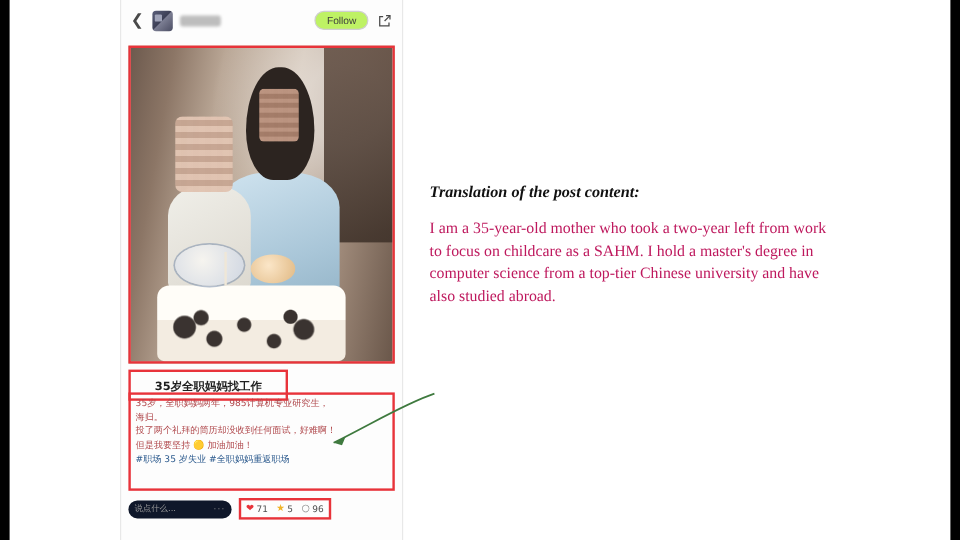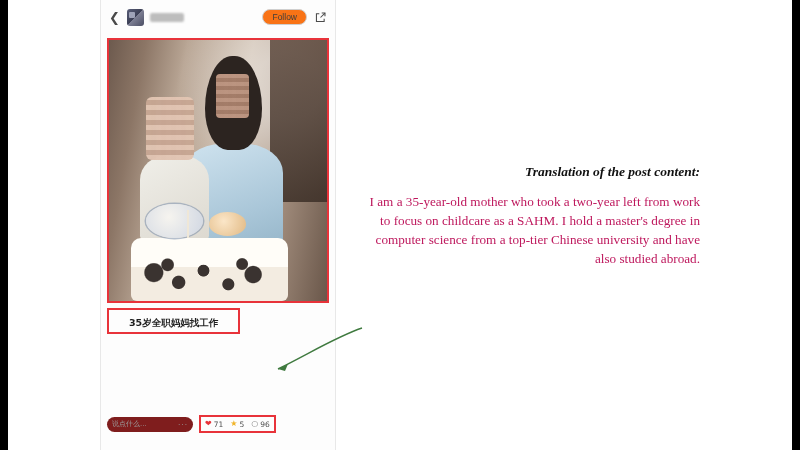--- a/index.html
+++ b/index.html
@@ -81,21 +81,21 @@
     border-radius: 2px;
     filter: blur(1.2px);
   }
   .follow-btn {
     margin-left: auto;
     border: 1px solid #cfcfcf;
     border-radius: 11px;
     font-size: 8.5px;
     color: #3d3d3d;
     padding: 3px 9px;
-    background: #f97316;
+    background: #bef264;
     line-height: 1;
     text-align: center;
   }
   .share-icon {
     margin-left: 7px;
     width: 13px;
     height: 13px;
     position: relative;
     color: #4a4a4a;
   }
@@ -278,21 +278,21 @@
     top: 414px;
     width: 222px;
     height: 20px;
     display: flex;
     align-items: center;
   }
   .comment-pill {
     width: 86px;
     height: 15px;
     border-radius: 8px;
-    background: #7f1d1d;
+    background: #0f172a;
     display: flex;
     align-items: center;
     padding: 0 5px;
     box-sizing: border-box;
   }
   .comment-pill .ph {
     font-size: 7px;
     color: #9b9b9b;
     font-family: "DejaVu Sans", sans-serif;
   }
@@ -332,23 +332,22 @@
     top: 326px;
     width: 92px;
     height: 46px;
     pointer-events: none;
   }
 
   
   .translation {
     position: absolute;
     left: 358px;
-    top: 164px;
+    top: 152px;
     width: 342px;
-    text-align: right;
   }
   .trans-head {
     font-family: "Liberation Serif", serif;
     font-style: italic;
     font-weight: bold;
     font-size: 13.5px;
     color: #111;
     margin: 0 0 12px 0;
   }
   .trans-p {
@@ -396,20 +395,27 @@
         <div class="planet"></div>
         <div class="planet2"></div>
         <div class="candle"></div>
       </div>
     </div>
 
     <div class="title-tag">
       <span>35岁全职妈妈找工作</span>
     </div>
 
+    <div class="body-box">
+      <p>35岁，全职妈妈两年，985计算机专业研究生，</p>
+      <p>海归。</p>
+      <p>投了两个礼拜的简历却没收到任何面试，好难啊！</p>
+      <p>但是我要坚持 🟡 加油加油！</p>
+      <p class="tags">#职场 35 岁失业   #全职妈妈重返职场</p>
+    </div>
 
     <div class="action-row">
       <div class="comment-pill">
         <span class="ph">说点什么...</span>
         <span class="dots">···</span>
       </div>
       <div class="stats-box">
         <div class="stat">
           <span class="ic heart">❤</span>
           <span>71</span>

